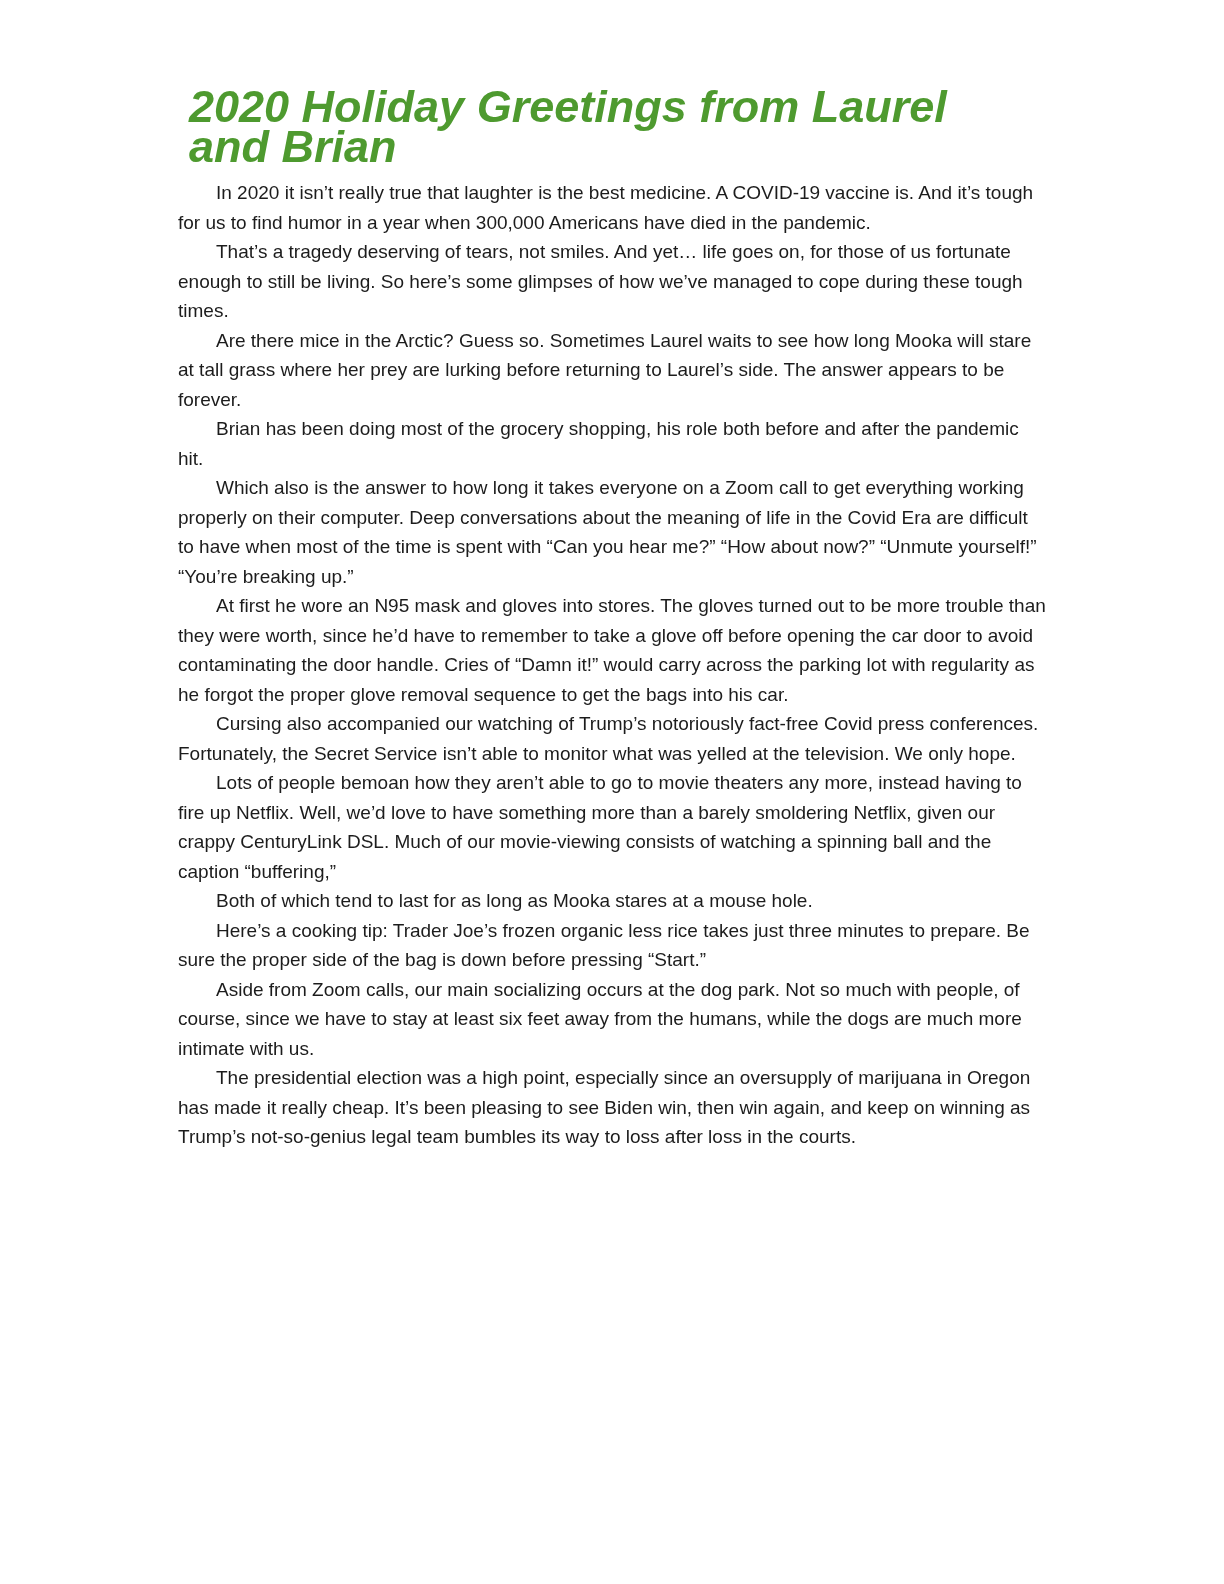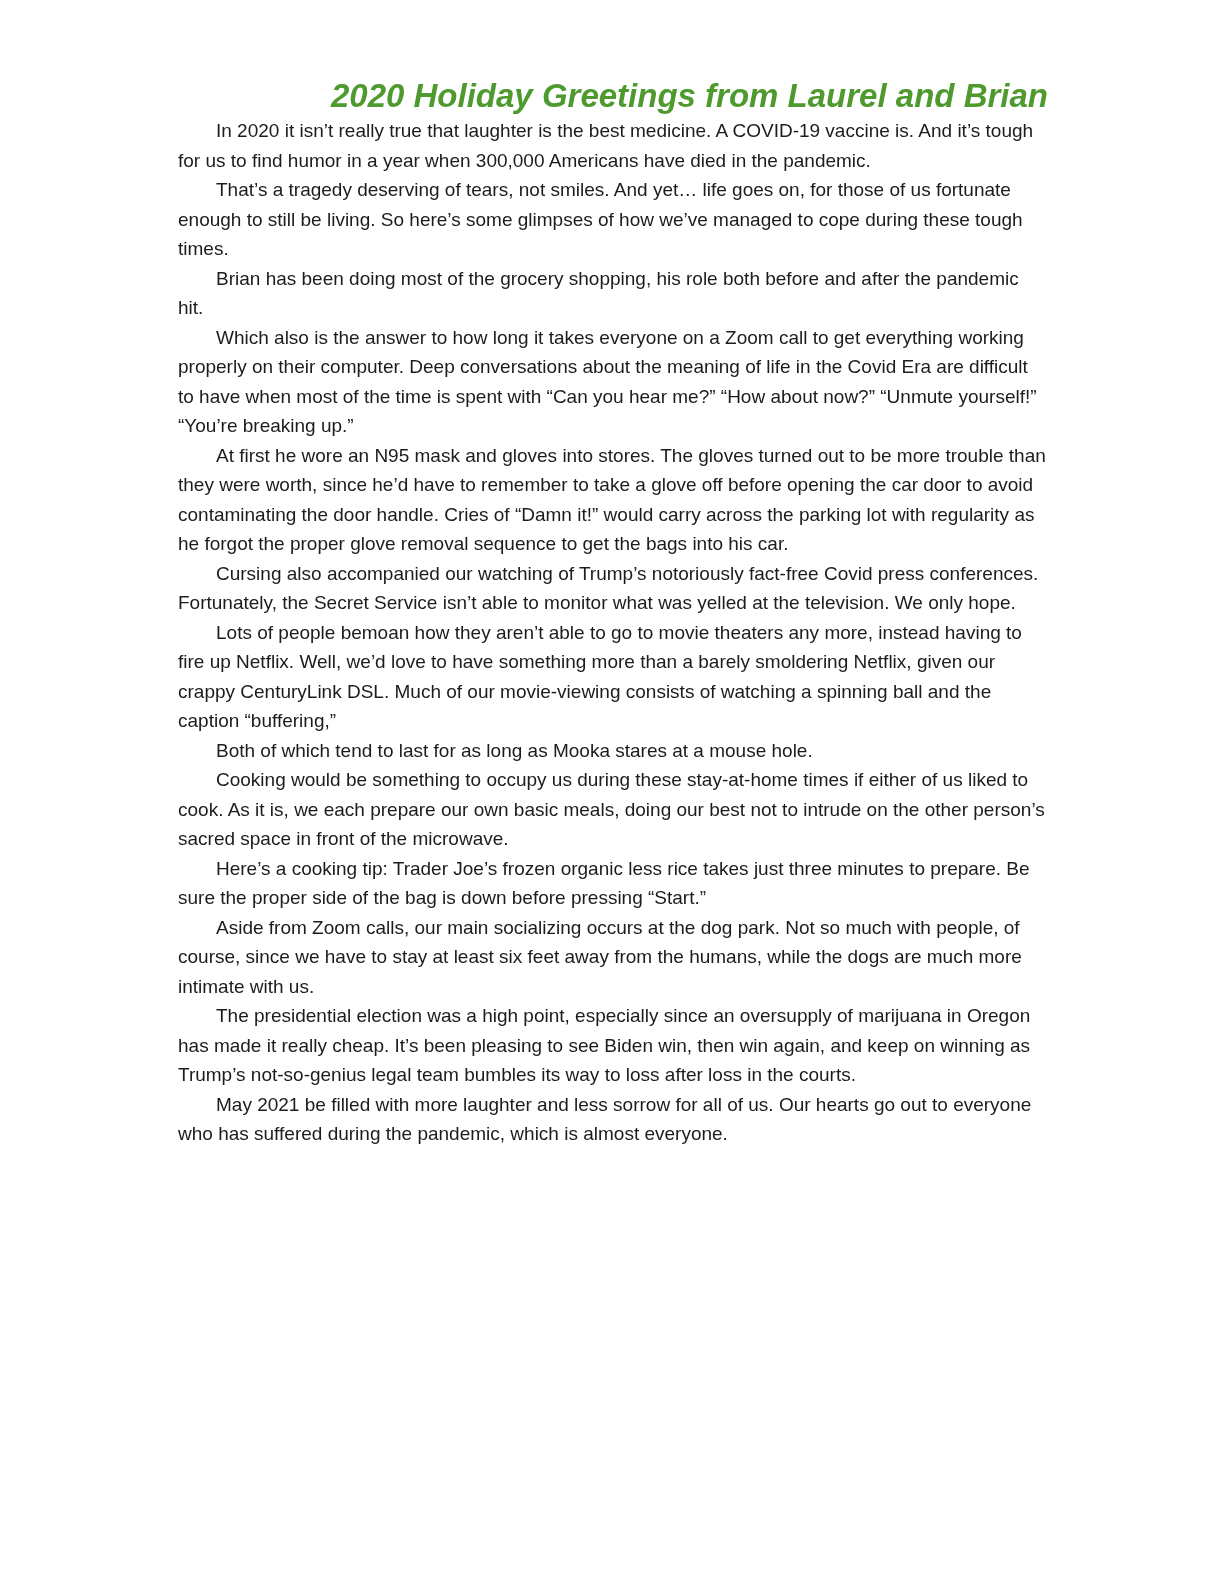--- a/index.html
+++ b/index.html
@@ -13,23 +13,23 @@
     height: 1584px;
     margin: 0 auto;
     background: #ffffff;
     font-family: "Liberation Sans", sans-serif;
     color: #1c1c1c;
     box-sizing: border-box;
     padding: 76px 176px 0 178px;
     overflow: hidden;
   }
   .title {
-    margin: 0;
-    text-align: right;
-    font-size: 33px;
+    margin: 11px;
+    text-align: left;
+    font-size: 45px;
     line-height: 40px;
     font-weight: bold;
     font-style: italic;
     letter-spacing: 0px;
     
   }
   .letter-body {
     font-size: 19px;
     line-height: 29.5px;
     text-align: left;
@@ -41,25 +41,24 @@
   }
 </style>
 </head>
 <body>
 
 <div class="page">
   <h1 class="title" data-bind="document.title" data-bind-style="color:document.title_color" style="color: rgb(78, 154, 47);">2020 Holiday Greetings from Laurel and Brian</h1>
   <div class="letter-body" id="letter-body">
       <p>In 2020 it isn’t really true that laughter is the best medicine. A COVID-19 vaccine is. And it’s tough for us to find humor in a year when 300,000 Americans have died in the pandemic.</p>
       <p>That’s a tragedy deserving of tears, not smiles. And yet… life goes on, for those of us fortunate enough to still be living. So here’s some glimpses of how we’ve managed to cope during these tough times.</p>
+      <p>Are there mice in the Arctic? Guess so. Sometimes Laurel waits to see how long Mooka will stare at tall grass where her prey are lurking before returning to Laurel’s side. The answer appears to be forever.</p>
       <p>Brian has been doing most of the grocery shopping, his role both before and after the pandemic hit.</p>
       <p>Which also is the answer to how long it takes everyone on a Zoom call to get everything working properly on their computer. Deep conversations about the meaning of life in the Covid Era are difficult to have when most of the time is spent with “Can you hear me?” “How about now?” “Unmute yourself!” “You’re breaking up.”</p>
       <p>At first he wore an N95 mask and gloves into stores. The gloves turned out to be more trouble than they were worth, since he’d have to remember to take a glove off before opening the car door to avoid contaminating the door handle. Cries of “Damn it!” would carry across the parking lot with regularity as he forgot the proper glove removal sequence to get the bags into his car.</p>
       <p>Cursing also accompanied our watching of Trump’s notoriously fact-free Covid press conferences. Fortunately, the Secret Service isn’t able to monitor what was yelled at the television. We only hope.</p>
       <p>Lots of people bemoan how they aren’t able to go to movie theaters any more, instead having to fire up Netflix. Well, we’d love to have something more than a barely smoldering Netflix, given our crappy CenturyLink DSL. Much of our movie-viewing consists of watching a spinning ball and the caption “buffering,”</p>
       <p>Both of which tend to last for as long as Mooka stares at a mouse hole.</p>
-      <p>Cooking would be something to occupy us during these stay-at-home times if either of us liked to cook. As it is, we each prepare our own basic meals, doing our best not to intrude on the other person’s sacred space in front of the microwave.</p>
       <p>Here’s a cooking tip: Trader Joe’s frozen organic less rice takes just three minutes to prepare. Be sure the proper side of the bag is down before pressing “Start.”</p>
       <p>Aside from Zoom calls, our main socializing occurs at the dog park. Not so much with people, of course, since we have to stay at least six feet away from the humans, while the dogs are much more intimate with us.</p>
       <p>The presidential election was a high point, especially since an oversupply of marijuana in Oregon has made it really cheap. It’s been pleasing to see Biden win, then win again, and keep on winning as Trump’s not-so-genius legal team bumbles its way to loss after loss in the courts.</p>
-      <p>May 2021 be filled with more laughter and less sorrow for all of us. Our hearts go out to everyone who has suffered during the pandemic, which is almost everyone.</p>
     </div>
 </div>
 
 </body></html>

